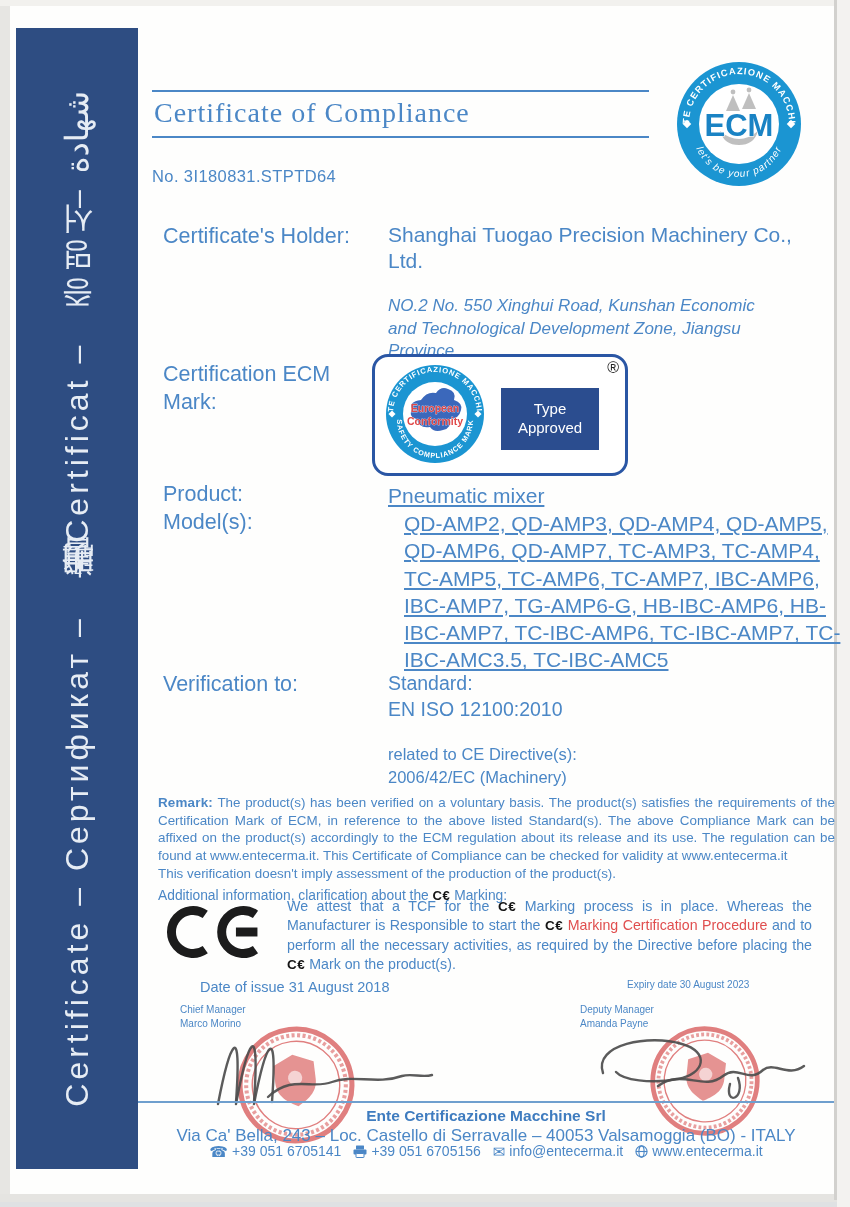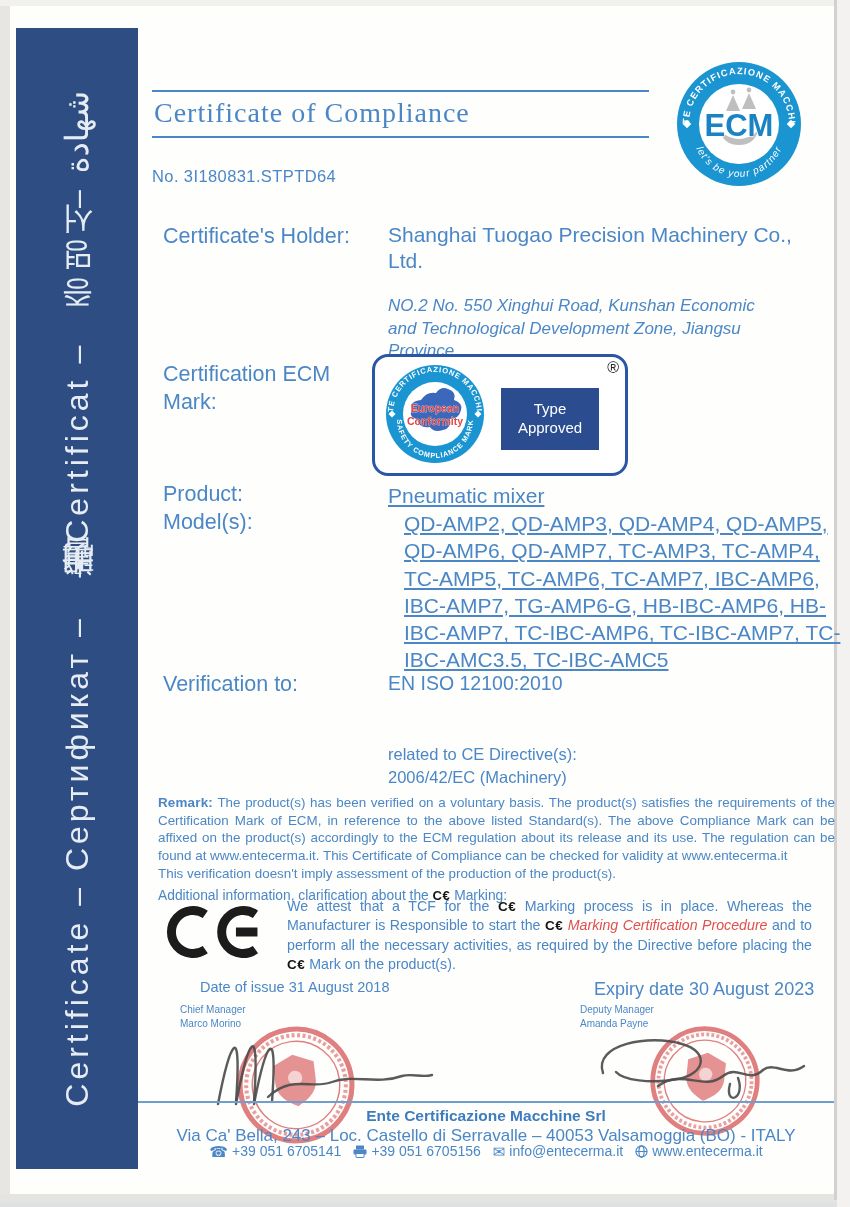--- a/index.html
+++ b/index.html
@@ -36,24 +36,24 @@
   .std{font-size:19.5px;line-height:1.35;color:var(--blue);}
   .dir{font-size:16.5px;line-height:1.4;color:var(--blue);}
 
   .remark{left:158px;top:794px;width:677px;font-size:13.4px;line-height:1.32;color:var(--blue);text-align:justify;}
   .remark b{letter-spacing:.2px;}
   .remark-note{text-align:left;}
 
   .ce-head{left:158px;top:888px;font-size:13.8px;color:var(--blue);text-align:center;}
   .ce-inline{font-weight:700;color:#141414;font-size:.95em;letter-spacing:.5px;}
   .attest{left:287px;top:897px;width:525px;font-size:14.2px;line-height:1.37;color:var(--blue);text-align:justify;}
-  .red-it{color:var(--red);font-style:italic;}
+  .red-it{color:var(--red);}
 
   .date-issue{left:178px;top:979px;font-size:14.5px;color:var(--blue);margin-left:22px;}
-  .date-expiry{left:594px;top:979px;font-size:18px;color:var(--blue);}
+  .date-expiry{left:627px;top:979px;font-size:10px;color:var(--blue);}
   .signer{width:190px;text-align:left;font-size:10px;line-height:1.35;color:var(--blue);}
 
   .footer-rule{left:138px;top:1101px;width:696px;height:2px;background:#6f9fce;}
   .footer{left:138px;width:696px;text-align:center;color:var(--blue);}
   .f-company{top:1107px;font-size:15.5px;font-weight:700;color:#3f7cbf;}
   .f-addr{top:1126px;font-size:17px;}
   .f-contacts{top:1143px;font-size:14px;display:flex;justify-content:center;align-items:center;gap:12px;}
   .f-item{display:flex;align-items:center;gap:4px;}
   .glyph-icon{font-size:15px;line-height:1;}
 
@@ -143,20 +143,21 @@
 
   <div class="abs flabel" style="left:163px;top:480px">
     <div>Product:</div>
     <div>Model(s):</div>
   </div>
   <div class="abs val20" style="left:388px;top:482px">Pneumatic mixer</div>
   <div class="abs val20 models" style="left:388px;top:510px">QD-AMP2, QD-AMP3, QD-AMP4, QD-AMP5, QD-AMP6, QD-AMP7, TC-AMP3, TC-AMP4, TC-AMP5, TC-AMP6, TC-AMP7, IBC-AMP6, IBC-AMP7, TG-AMP6-G, HB-IBC-AMP6, HB-IBC-AMP7, TC-IBC-AMP6, TC-IBC-AMP7, TC-IBC-AMC3.5, TC-IBC-AMC5</div>
 
   <div class="abs flabel" style="left:163px;top:670px">Verification to:</div>
   <div class="abs std" style="left:388px;top:670px">
+    <div>Standard:</div>
     <div>EN ISO 12100:2010</div>
   </div>
   <div class="abs dir" style="left:388px;top:743px">
     <div>related to CE Directive(s):</div>
     <div>2006/42/EC (Machinery)</div>
   </div>
 
   <div class="abs remark">
     <div><b>Remark:</b><span> The product(s) has been verified on a voluntary basis. The product(s) satisfies the requirements of the Certification Mark of ECM, in reference to the above listed Standard(s). The above Compliance Mark can be affixed on the product(s) accordingly to the ECM regulation about its release and its use. The regulation can be found at www.entecerma.it. This Certificate of Compliance can be checked for validity at www.entecerma.it</span></div>
     <div class="remark-note">This verification doesn't imply assessment of the production of the product(s).</div>

